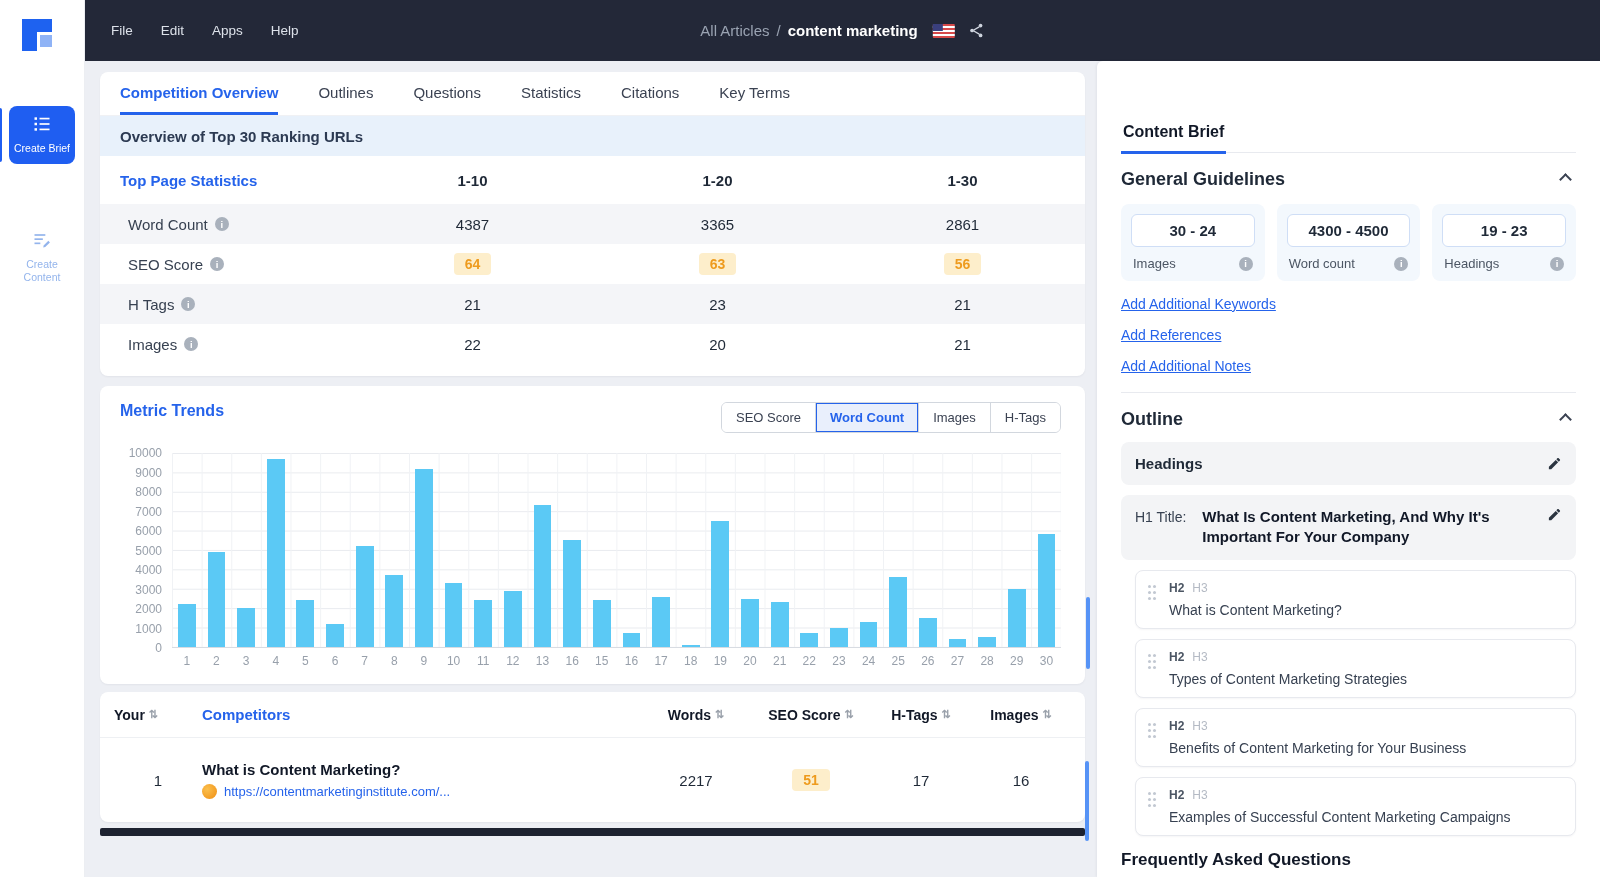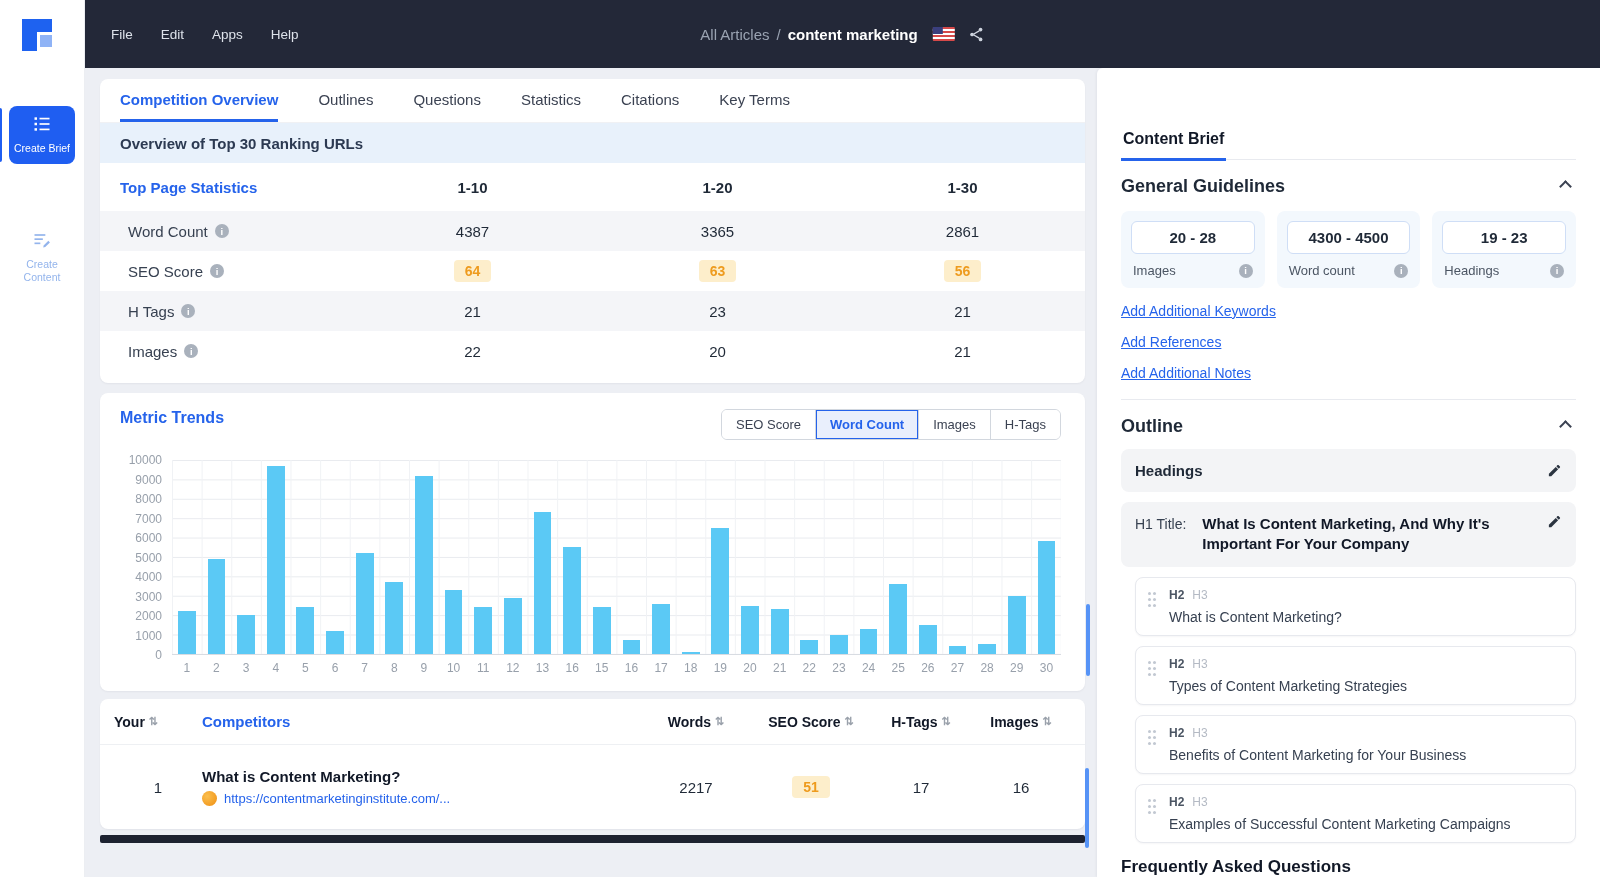--- a/index.html
+++ b/index.html
@@ -13,21 +13,21 @@
   .side-item { width:66px; margin:46px auto 0; text-align:center; cursor:pointer; position:relative; padding:8px 2px; border-radius:8px; }
   .side-item.active { background:var(--sidebar-active,#1f5ef1); }
   .side-item.active .side-label { color:#ffffff; }
   .active-bar { position:absolute; left:-10px; top:2px; width:3px; height:54px; background:var(--sidebar-active,#1f5ef1); border-radius:0 2px 2px 0; }
   .side-label { display:block; font-size:10.5px; line-height:1.3; margin-top:4px; color:#93b4ec; }
   .side-item + .side-item { margin-top:58px; }
 
   
   .right-col { flex:1; display:flex; flex-direction:column; min-width:0; }
 
-  .topbar { height:68px; background:var(--topbar-bg,#232838); display:flex; align-items:center; position:relative; flex-shrink:0; }
+  .topbar { height:61px; background:var(--topbar-bg,#232838); display:flex; align-items:center; position:relative; flex-shrink:0; }
   .menu { display:flex; gap:28px; margin-left:26px; }
   .menu span { color:#dde2ea; font-size:13.5px; cursor:pointer; }
   .crumb { position:absolute; left:50%; transform:translateX(-50%); display:flex; align-items:center; gap:7px; }
   .crumb-parent { color:#9aa3b2; font-size:15px; cursor:pointer; }
   .crumb-sep { color:#9aa3b2; font-size:15px; }
   .crumb-current { color:#ffffff; font-size:15px; font-weight:700; }
   .flag { width:22px; height:14px; margin-left:8px; position:relative; display:inline-block;
           background:repeating-linear-gradient(180deg,#d64949 0 2px,#ffffff 2px 4px); border-radius:1px; cursor:pointer; }
   .flag::before { content:""; position:absolute; left:0; top:0; width:10px; height:7px; background:#3a3f7d; }
   .share { margin-left:6px; cursor:pointer; display:flex; align-items:center; }
@@ -468,21 +468,21 @@
           <span class="brief-title">Content Brief</span>
         </div>
 
         <div class="sec-row">
           <span class="sec-title">General Guidelines</span>
           <span class="chev"></span>
         </div>
 
         <div class="gg-stats">
           <div class="gg-box">
-            <div class="gg-value">20 - 28</div>
+            <div class="gg-value">30 - 24</div>
             <div class="gg-label-row">
               <span class="gg-label">Images</span>
               <span class="info">i</span>
             </div>
           </div>
           <div class="gg-box">
             <div class="gg-value">4300 - 4500</div>
             <div class="gg-label-row">
               <span class="gg-label">Word count</span>
               <span class="info">i</span>

